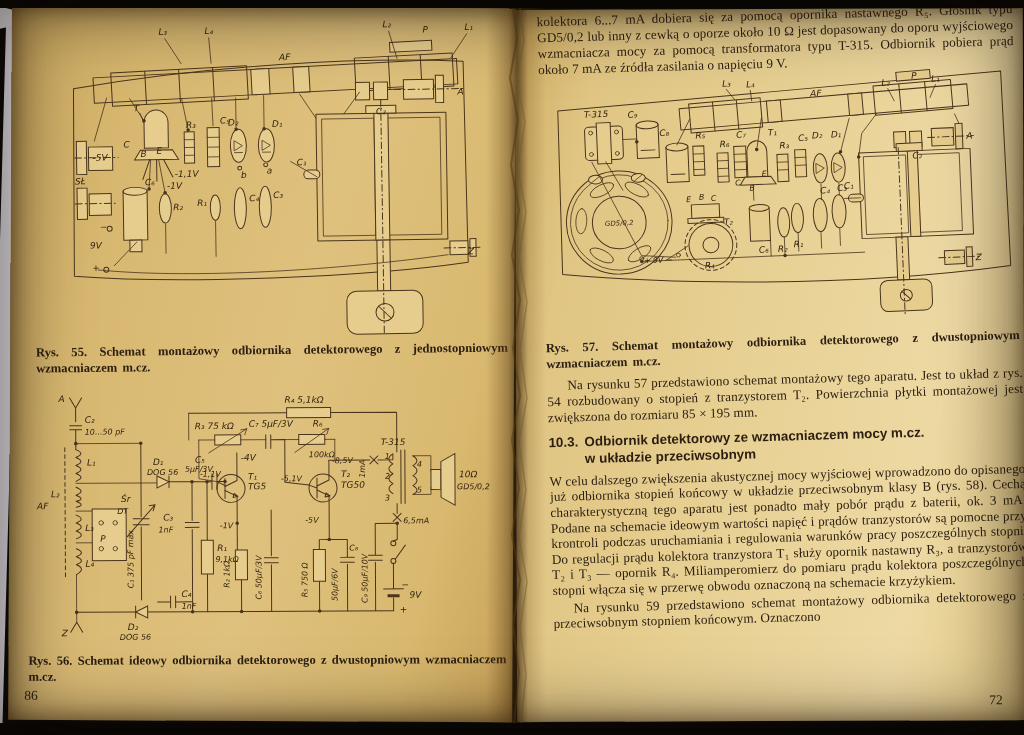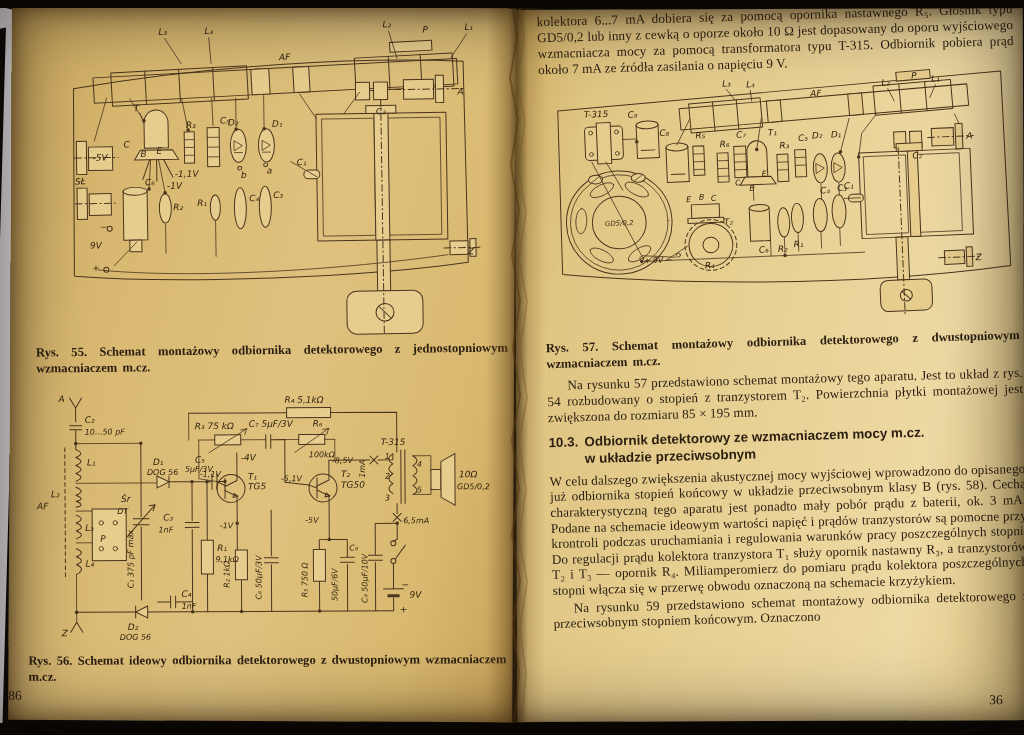--- a/index.html
+++ b/index.html
@@ -304,21 +304,21 @@
       <text x="308" y="212" class="s8" transform="rotate(-90 308 212)">50µF/6V</text>
       <text x="320" y="161" class="s8">C₈</text>
       <text x="338" y="214" class="s8" transform="rotate(-90 338 214)">C₉ 50µF/10V</text>
       <text x="380" y="209">9V</text>
       <text x="372" y="199">−</text>
       <text x="370" y="224">+</text>
     </svg>
 
     <div class="caption" style="left:20px;top:646px;width:478px;transform:rotate(-.5deg)">Rys. 56. Schemat ideowy odbiornika detektorowego z dwustopniowym wzmacniaczem m.cz.</div>
 
-    <div class="pagenum" style="left:0;top:682px">86</div>
+    <div class="pagenum" style="left:16px;top:682px">86</div>
   </div>
 
   <div class="page" id="page-right">
     <div id="rp-content">
       <div class="para rp-block">kolektora 6...7 mA dobiera się za pomocą opornika nastawnego R₅. Głośnik typu GD5/0,2 lub inny z cewką o oporze około 10 Ω jest dopasowany do oporu wyjściowego wzmacniacza mocy za pomocą transformatora typu T-315. Odbiornik pobiera prąd około 7 mA ze źródła zasilania o napięciu 9 V.</div>
 
       <div id="fig57-wrap">
         <svg class="fig" style="left:2px;top:0;width:473px;height:258px;transform:rotate(-.8deg)" viewBox="0 0 475 265" preserveAspectRatio="none">
           <path class="ln" d="M18,28 L464,6 L466,206 C300,222 120,210 16,196 Z"></path>
 
@@ -469,21 +469,21 @@
         <span class="htxt">
           <span>Odbiornik detektorowy ze wzmacniaczem mocy m.cz.</span><br>
           <span>w układzie przeciwsobnym</span>
         </span>
       </div>
 
       <div class="para rp-block" style="line-height:15.6px">W celu dalszego zwiększenia akustycznej mocy wyjściowej wprowadzono do opisanego już odbiornika stopień końcowy w układzie przeciwsobnym klasy B (rys. 58). Cechą charakterystyczną tego aparatu jest ponadto mały pobór prądu z baterii, ok. 3 mA. Podane na schemacie ideowym wartości napięć i prądów tranzystorów są pomocne przy krontroli podczas uruchamiania i regulowania warunków pracy poszczególnych stopni. Do regulacji prądu kolektora tranzystora T₁ służy opornik nastawny R₃, a tranzystorów T₂ i T₃ — opornik R₄. Miliamperomierz do pomiaru prądu kolektora poszczególnych stopni włącza się w przerwę obwodu oznaczoną na schemacie krzyżykiem.</div>
       <div class="para ind rp-block" style="line-height:15.8px;margin-top:1px">Na rysunku 59 przedstawiono schemat montażowy odbiornika detektorowego z przeciwsobnym stopniem końcowym. Oznaczono</div>
     </div>
 
-    <div class="pagenum" style="left:472px;top:684px">36</div>
+    <div class="pagenum" style="left:472px;top:684px">72</div>
   </div>
 
   <div id="gutter"></div>
   <svg style="position:absolute;left:486px;top:0;width:60px;height:735px" viewBox="0 0 60 735" preserveAspectRatio="none">
     <path d="M26,0 L31,38 L24,78 L32,120 L25,165 L33,210 L26,255 L34,300 L27,348 L34,395 L26,440 L33,488 L26,535 L34,580 L27,625 L33,672 L27,735" fill="none" stroke="#55390f" stroke-width="2" opacity=".55"></path>
     <path d="M33,0 L38,40 L31,80 L39,122 L32,168 L40,212 L33,258 L41,302 L34,350 L41,398 L33,442 L40,490 L33,537 L41,582 L34,628 L40,674 L34,735" fill="none" stroke="#7a5a28" stroke-width="1.4" opacity=".5"></path>
   </svg>
 
   <div id="topbar"></div>
   <div id="botbar"></div>

